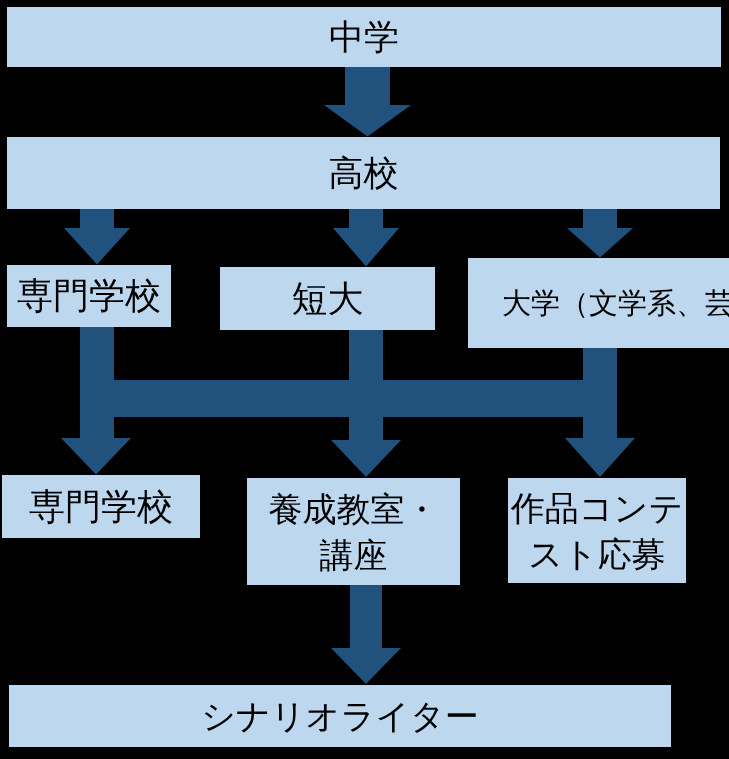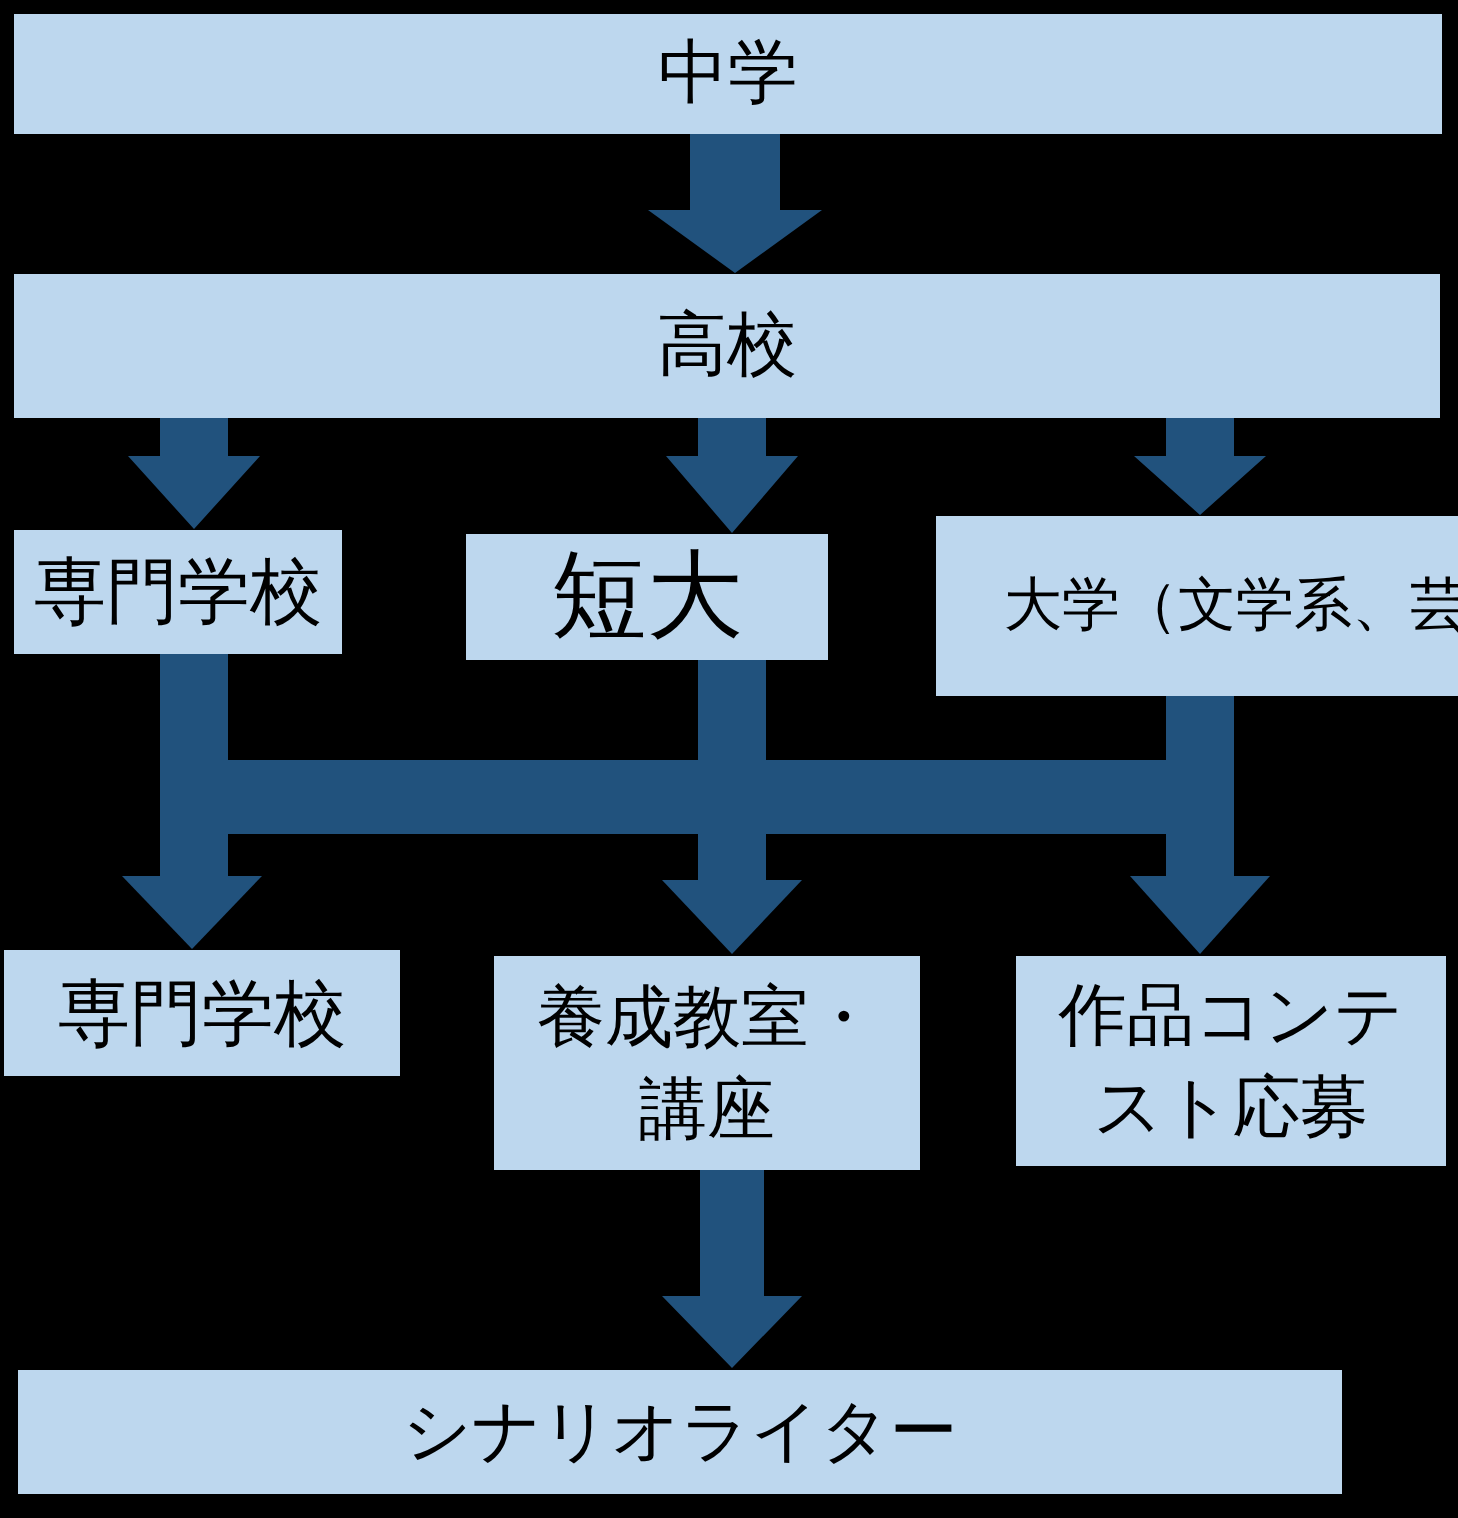--- a/index.html
+++ b/index.html
@@ -40,26 +40,26 @@
     line-height: 1.2;
   }
   .node span { display: block; }
 
   
   .n-middle-school { left: 7px;   top: 7px;   width: 714px; height: 60px;  font-size: 35px; }
   
   .n-high-school   { left: 7px;   top: 137px; width: 713px; height: 72px;  font-size: 35px; }
   
   .n-vocational    { left: 7px;   top: 265px; width: 164px; height: 62px;  font-size: 36px; }
-  .n-junior-college{ left: 233px; top: 267px; width: 181px; height: 63px;  font-size: 48px; }
+  .n-junior-college{ left: 220px; top: 267px; width: 215px; height: 63px;  font-size: 36px; }
   .n-university    { left: 468px; top: 258px; width: 300px; height: 90px;  font-size: 29px; line-height: 41px; }
   
   .n-submission    { left: 2px;   top: 475px; width: 198px; height: 63px;  font-size: 36px; }
   .n-training      { left: 247px; top: 478px; width: 213px; height: 107px; font-size: 34px; line-height: 46px; text-align: center; }
-  .n-contest       { left: 508px; top: 478px; width: 215px; height: 105px; font-size: 34px; line-height: 46px; }
+  .n-contest       { left: 508px; top: 478px; width: 178px; height: 105px; font-size: 34px; line-height: 46px; }
   
   .n-writer        { left: 9px;   top: 685px; width: 662px; height: 62px;  font-size: 34px; }
 </style>
 </head>
 <body>
 
 <div class="canvas">
 
   <svg class="connectors" viewBox="0 0 729 759" xmlns="http://www.w3.org/2000/svg">
 

